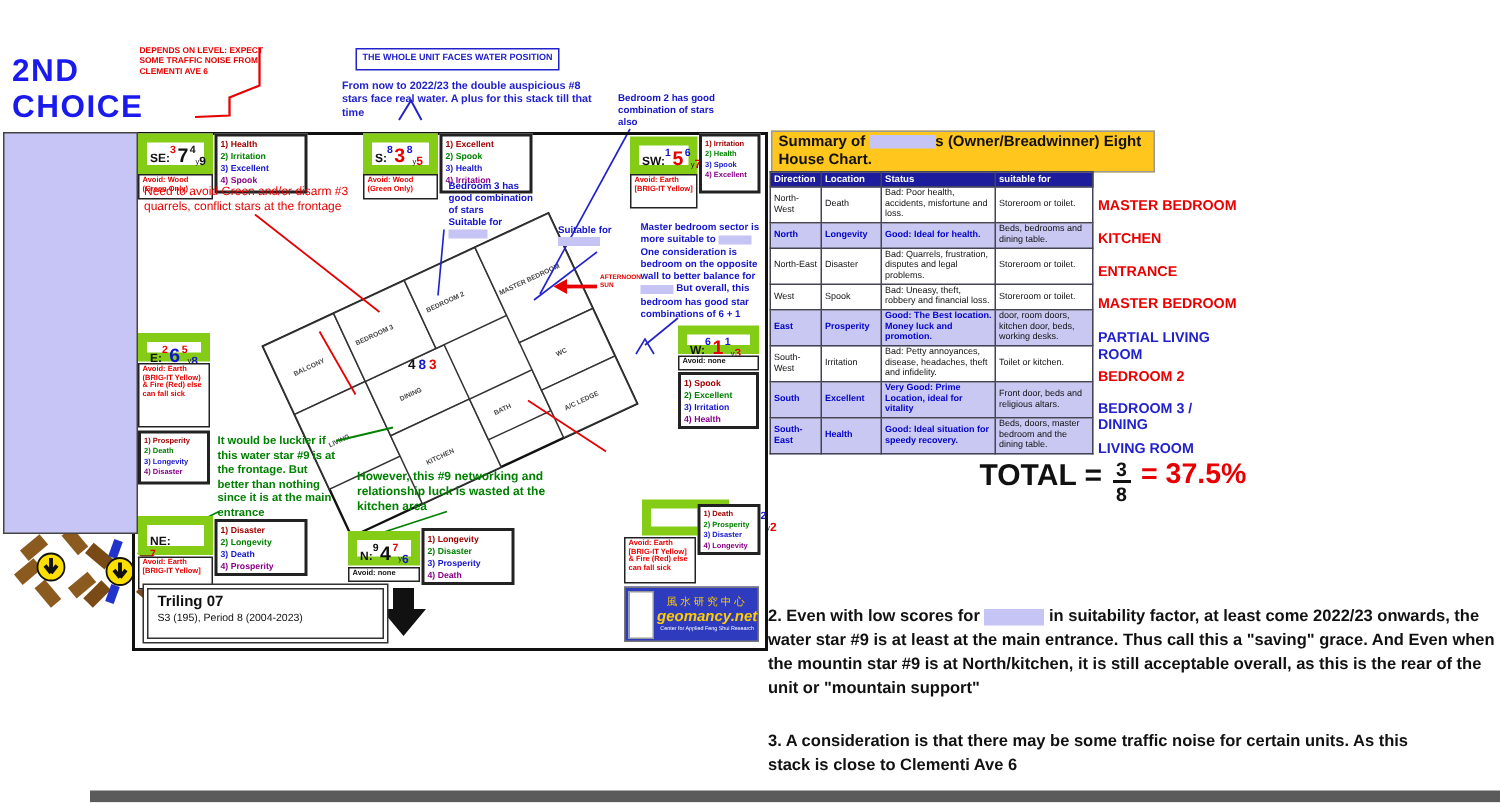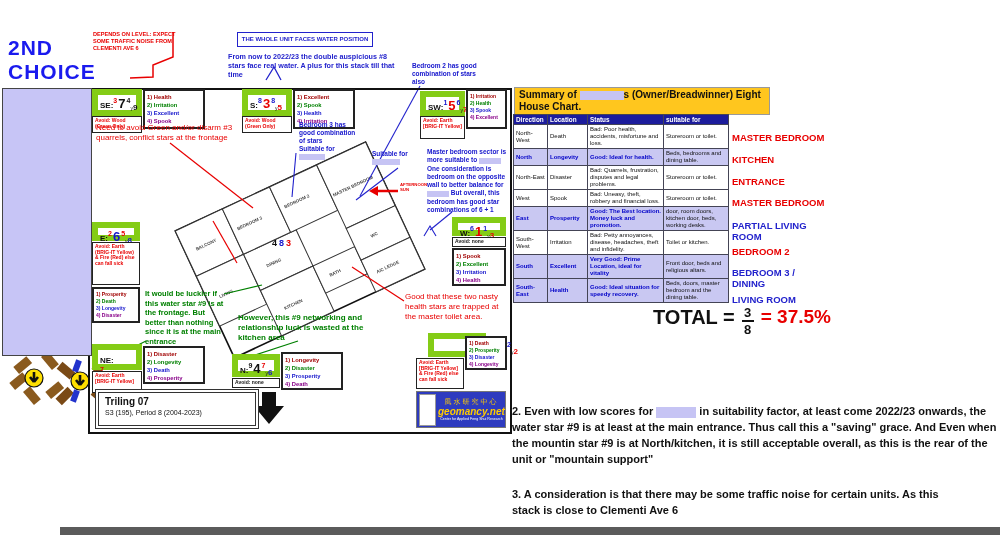--- a/index.html
+++ b/index.html
@@ -292,21 +292,20 @@
   <div class="abs lbx small" style="left:465px;top:336px;width:42px;height:34px;">
     <div class="dred">1) Death</div>
     <div class="green">2) Prosperity</div>
     <div class="blue">3) Disaster</div>
     <div class="purp">4) Longevity</div>
   </div>
 
   <div class="abs ann-red" style="left:96px;top:123px;width:152px;font-size:8px;line-height:10px;">Need to avoid Green and/or disarm #3 quarrels, conflict stars at the frontage</div>
   <div class="abs ann-green" style="left:145px;top:289px;width:80px;font-size:7.5px;line-height:9.5px;">It would be luckier if this water star #9 is at the frontage. But better than nothing since it is at the main entrance</div>
   <div class="abs ann-green" style="left:238px;top:313px;width:145px;font-size:8px;line-height:10px;">However, this #9 networking and relationship luck is wasted at the kitchen area</div>
-  <div class="abs ann-red" style="left:405px;top:292px;width:100px;font-size:8px;line-height:10px;">Good that these two nasty health stars are trapped at the master toilet area.</div>
   <div class="abs ann-blue" style="left:299px;top:121px;width:60px;font-size:6.5px;line-height:8px;">
     <span>Bedroom 3 has good combination of stars</span><br>
     <span>Suitable for</span>
     <span class="redact" style="width:26px;height:6px;"></span>
   </div>
   <div class="abs ann-blue" style="left:372px;top:150px;width:44px;font-size:6.5px;line-height:8px;">
     <span>Suitable for</span>
     <span class="redact" style="width:28px;height:6px;"></span>
   </div>
   <div class="abs ann-blue" style="left:412px;top:62px;width:70px;font-size:6.5px;line-height:8px;">Bedroom 2 has good combination of stars also</div>

